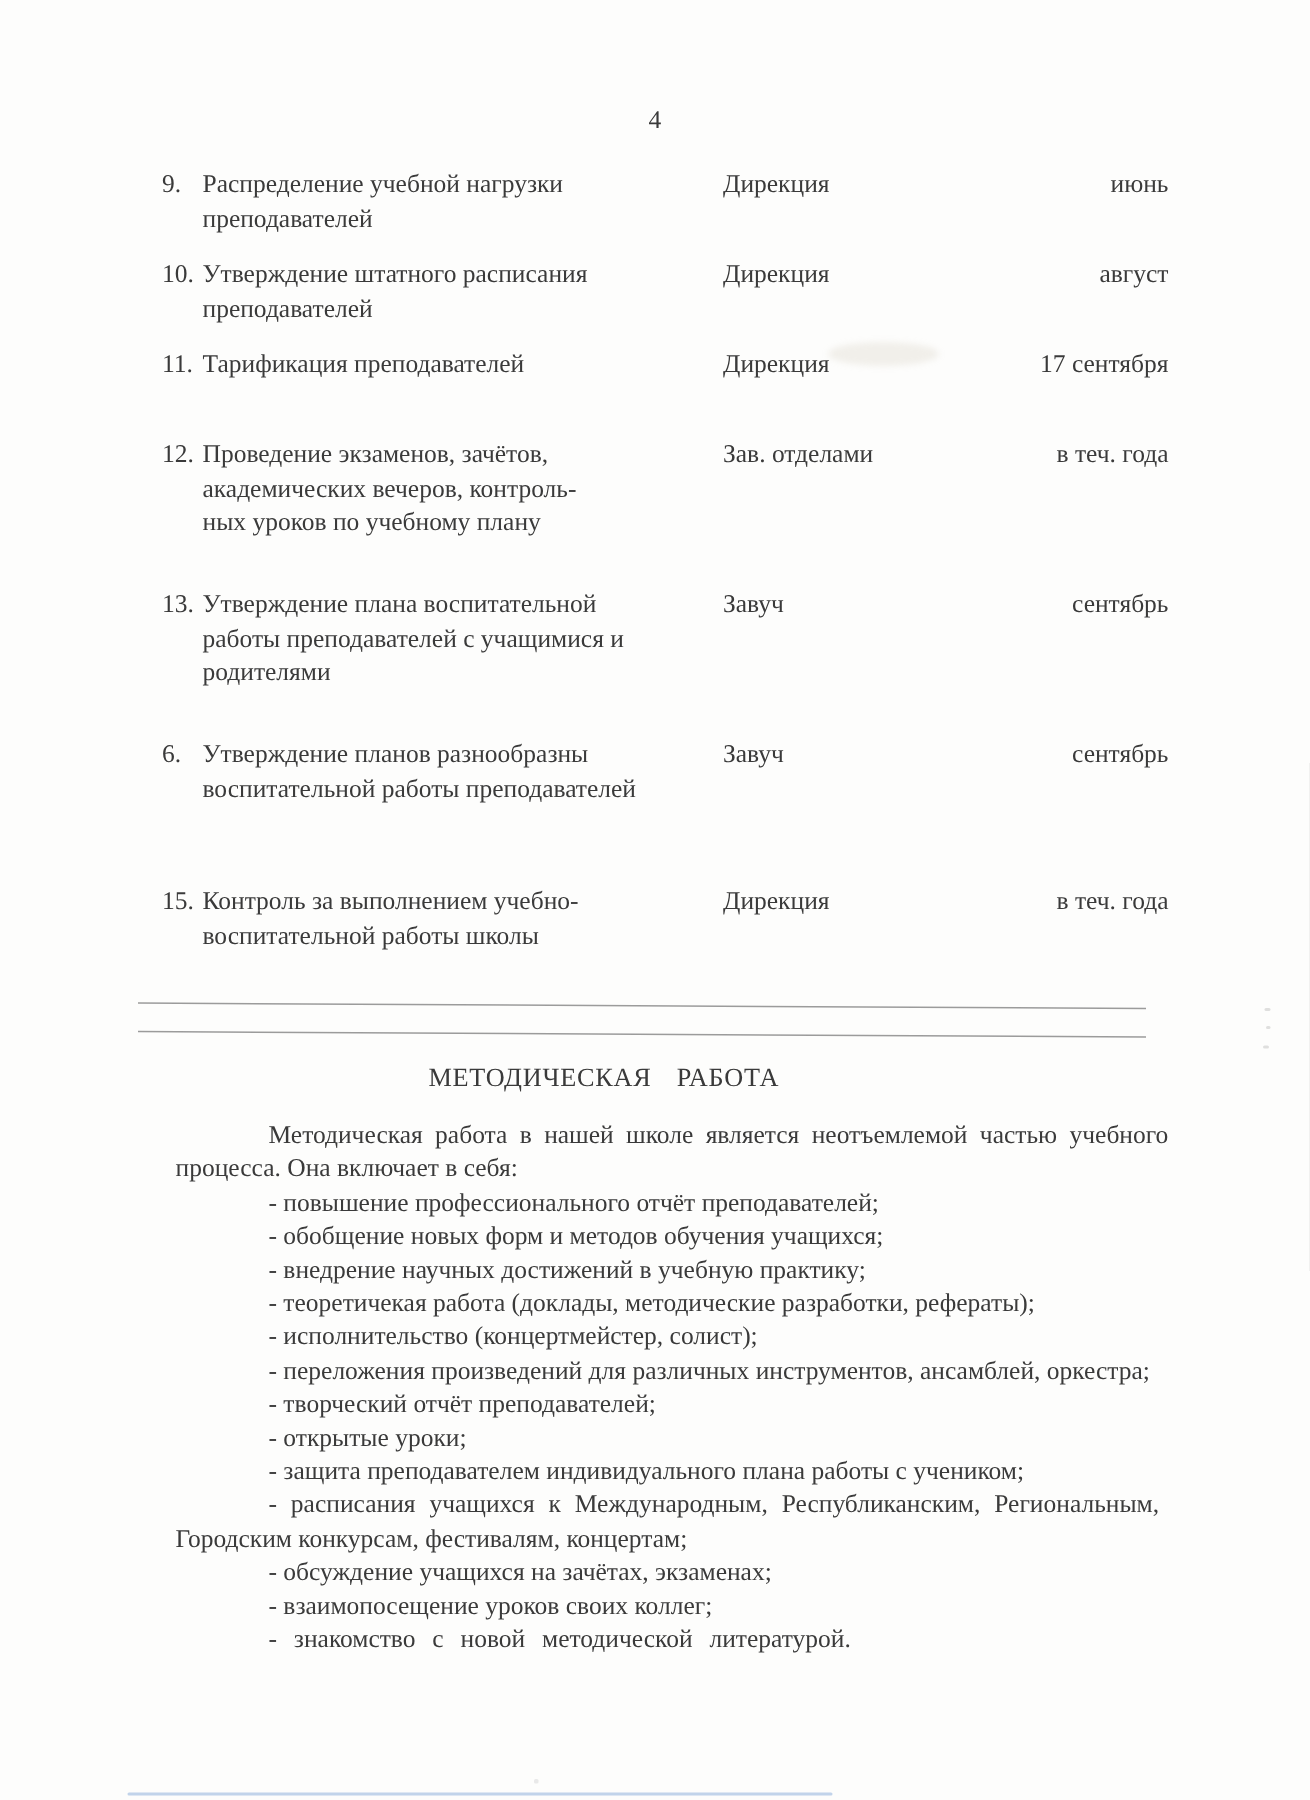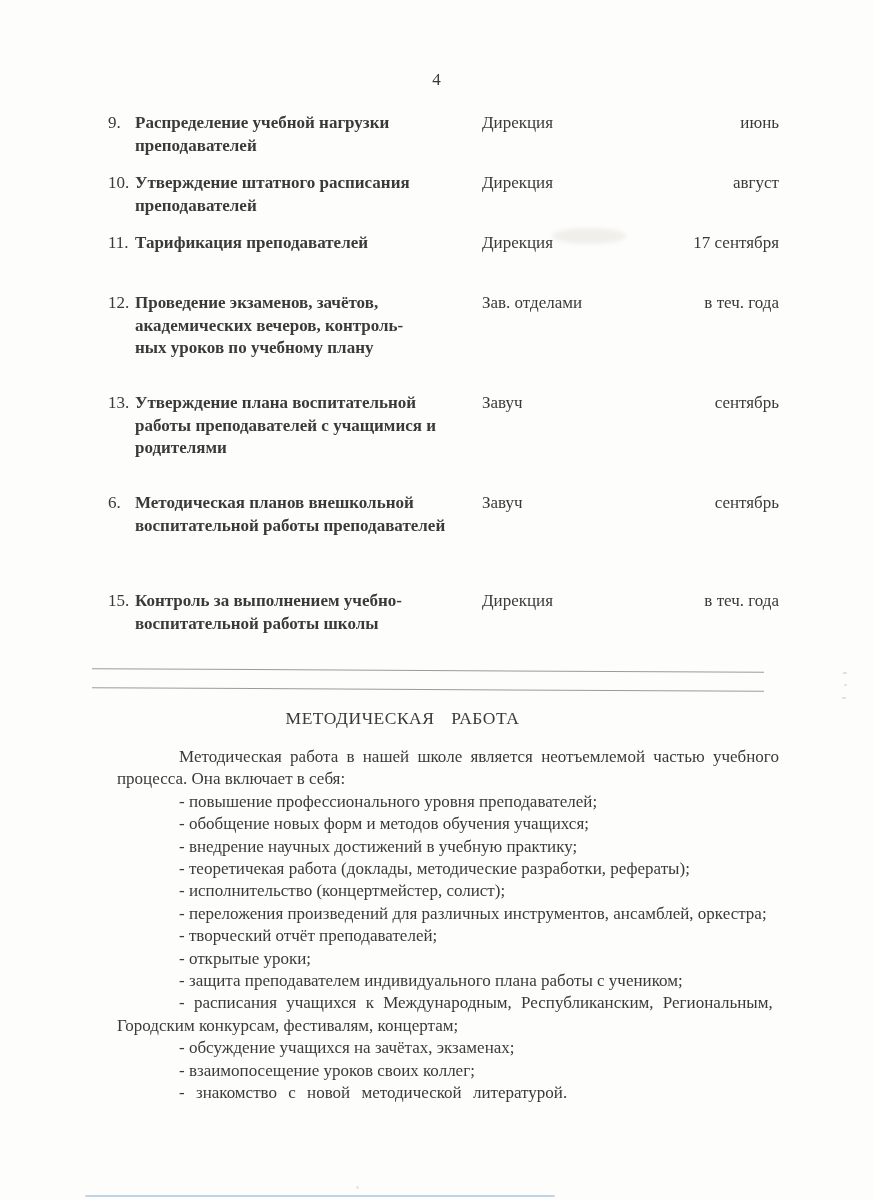--- a/index.html
+++ b/index.html
@@ -18,21 +18,21 @@
     color:var(--text);
   }
   .pagenum{
     position:absolute;top:70px;left:0;width:873px;
     text-align:center;font-size:17px;
   }
   
   .srow{position:absolute;left:0;width:873px;font-size:17px;line-height:22.5px;}
   .c1{position:absolute;left:108px;width:340px;}
   .c1 .num{position:absolute;left:0;top:0;}
-  .c1 .tl{display:block;margin-left:27px;font-weight:bold;}
+  .c1 .tl{display:block;margin-left:27px;}
   .c2{position:absolute;left:482px;width:145px;}
   .c3{position:absolute;left:641px;width:138px;text-align:right;}
   
   .hr{position:absolute;left:92px;width:672px;height:1px;background:var(--divider);transform:rotate(0.3deg);}
   .hr1{top:670px;}
   .hr2{top:689px;}
   
   .heading{
     position:absolute;top:708px;left:0;width:805px;
     text-align:center;font-size:17.5px;letter-spacing:0.5px;word-spacing:12px;
@@ -122,21 +122,21 @@
           </span>
     </div>
     <div class="c2">Завуч</div>
     <div class="c3">сентябрь</div>
   </div>
 
   <div class="srow" style="top: 492px;">
     <div class="c1">
       <span class="num">6.</span>
       <span class="tl">
-            <div>Методическая планов внешкольной</div>
+            <div>Утверждение планов разнообразны</div>
             <div>воспитательной работы преподавателей</div>
           </span>
     </div>
     <div class="c2">Завуч</div>
     <div class="c3">сентябрь</div>
   </div>
 
   <div class="srow" style="top: 590px;">
     <div class="c1">
       <span class="num">15.</span>
@@ -151,21 +151,21 @@
 </div>
 
   <div class="hr hr1"></div>
   <div class="hr hr2"></div>
 
   <div class="heading">МЕТОДИЧЕСКАЯ РАБОТА</div>
 
   <div class="mbody" id="mbody">
       <div class="bline ind" style="word-spacing: 4px;">Методическая работа в нашей школе является неотъемлемой частью учебного</div>
       <div class="bline">процесса. Она включает в себя:</div>
-      <div class="bline ind">- повышение профессионального уровня преподавателей;</div>
+      <div class="bline ind">- повышение профессионального отчёт преподавателей;</div>
       <div class="bline ind">- обобщение новых форм и методов обучения учащихся;</div>
       <div class="bline ind">- внедрение научных достижений в учебную практику;</div>
       <div class="bline ind">- теоретичекая работа (доклады, методические разработки, рефераты);</div>
       <div class="bline ind">- исполнительство (концертмейстер, солист);</div>
       <div class="bline ind">- переложения произведений для различных инструментов, ансамблей, оркестра;</div>
       <div class="bline ind">- творческий отчёт преподавателей;</div>
       <div class="bline ind">- открытые уроки;</div>
       <div class="bline ind">- защита преподавателем индивидуального плана работы с учеником;</div>
       <div class="bline ind" style="word-spacing: 5px;">- расписания учащихся к Международным, Республиканским, Региональным,</div>
       <div class="bline">Городским конкурсам, фестивалям, концертам;</div>

